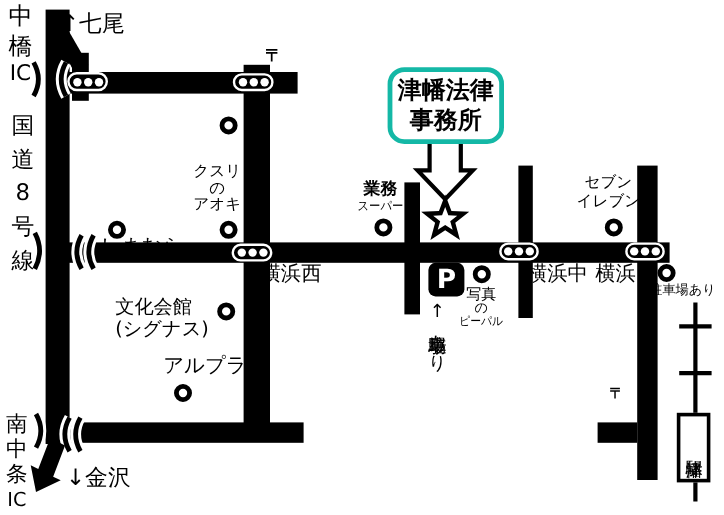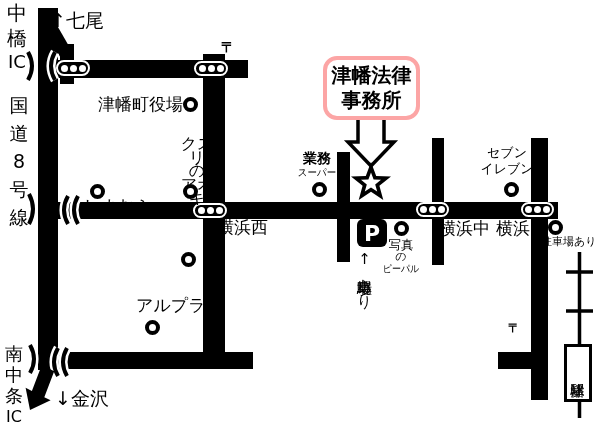--- a/index.html
+++ b/index.html
@@ -13,21 +13,21 @@
   .cstack { text-align:center; white-space:normal; }
   
   .tl { position:absolute; background:#000; border:2px solid #fff; border-radius:9px;
         box-sizing:border-box; display:flex; align-items:center; justify-content:center; gap:2px; z-index:5; }
   .tl i { width:7px; height:7px; background:#fff; border-radius:50%; }
   
   .mk { position:absolute; width:15px; height:15px; box-sizing:border-box;
         border:4.5px solid #000; border-radius:50%; background:#fff; z-index:5; }
   
   .office { position:absolute; left:323px; top:56px; width:97px; height:64px; box-sizing:border-box;
-            border:4px solid #fca5a5; border-radius:14px; background:#fff; z-index:6;
+            border:4px solid #14b8a6; border-radius:14px; background:#fff; z-index:6;
             display:flex; flex-direction:column; align-items:center; justify-content:center;
             font-size:20px; font-weight:bold; line-height:1.25; text-align:center; }
   .p-icon { position:absolute; left:357px; top:219px; width:30px; height:28px; background:#000;
             color:#fff; border-radius:6px; font-size:22px; font-weight:bold; z-index:5;
             display:flex; align-items:center; justify-content:center; }
   .vert { writing-mode:vertical-rl; text-orientation:upright; }
   .station { position:absolute; left:564px; top:344px; width:28px; height:58px; box-sizing:border-box;
              border:3px solid #000; background:#fff; z-index:5; font-size:14px;
              display:flex; align-items:center; justify-content:center; }
   svg.layer { position:absolute; left:0; top:0; z-index:4; } .lbl { z-index:7; }
@@ -152,40 +152,43 @@
     <span>号</span>
     <span>線</span>
   </div>
   <div class="lbl vstack" style="left:1px; top:343px; width:26px; font-size:18px; line-height:21px;">
     <span>南</span>
     <span>中</span>
     <span>条</span>
     <span style="font-size:16px;">IC</span>
   </div>
 
-  <div class="lbl" style="left:217px; top:219px; font-size:17px;font-family:Liberation Serif, serif;">横浜西</div>
+  <div class="lbl" style="left:217px; top:219px; font-size:17px;">横浜西</div>
   <div class="lbl" style="left:439px; top:219px; font-size:17px;">横浜中</div>
   <div class="lbl" style="left:496px; top:219px; font-size:17px;">横浜</div>
 
-  <div class="lbl" style="left:98px; top:95px; font-size:17px;">津幡町役場</div>
-  <div class="lbl cstack" style="left:158px; top:137px; width:46px; font-size:16px; line-height:13.5px;margin-left:16px;">
+  <div class="lbl cstack" style="left:158px; top:137px; width:46px; font-size:13px; line-height:13.5px;">
     <span style="display:block;">クスリ</span>
     <span style="display:block;">の</span>
     <span style="display:block;">アオキ</span>
   </div>
   <div class="lbl" style="left:83px; top:166px; font-size:17px;margin-top:31px;">しまむら</div>
   <div class="lbl cstack" style="left:288px; top:151px; width:58px;">
     <span style="display:block; font-size:14px; line-height:15px;font-weight:bold;">業務</span>
     <span style="display:block; font-size:10.5px; line-height:12px; transform:scaleX(.9);">スーパー</span>
   </div>
   <div class="lbl cstack" style="left:477px; top:145px; width:60px; font-size:13px; line-height:16px;">
     <span style="display:block;">セブン</span>
     <span style="display:block;">イレブン</span>
   </div>
   <div class="lbl" style="left:541px; top:236px; font-size:11px;">駐車場あり</div>
+  <div class="lbl" style="left:96px; top:247px; font-size:16px; line-height:18px;">
+    <span style="display:block;">文化会館</span>
+    <span style="display:block;">(シグナス)</span>
+  </div>
   <div class="lbl" style="left:96px; top:296px; font-size:17px;margin-left:40px;">アルプラザ</div>
   <div class="lbl cstack" style="left:372px; top:238px; width:58px;">
     <span style="display:block; font-size:12.5px; line-height:13px;">写真</span>
     <span style="display:block; font-size:11px; line-height:12px;">の</span>
     <span style="display:block; font-size:10px; line-height:12px; transform:scaleX(.9);">ピーパル</span>
   </div>
 
 </div>
 
 </body></html>

